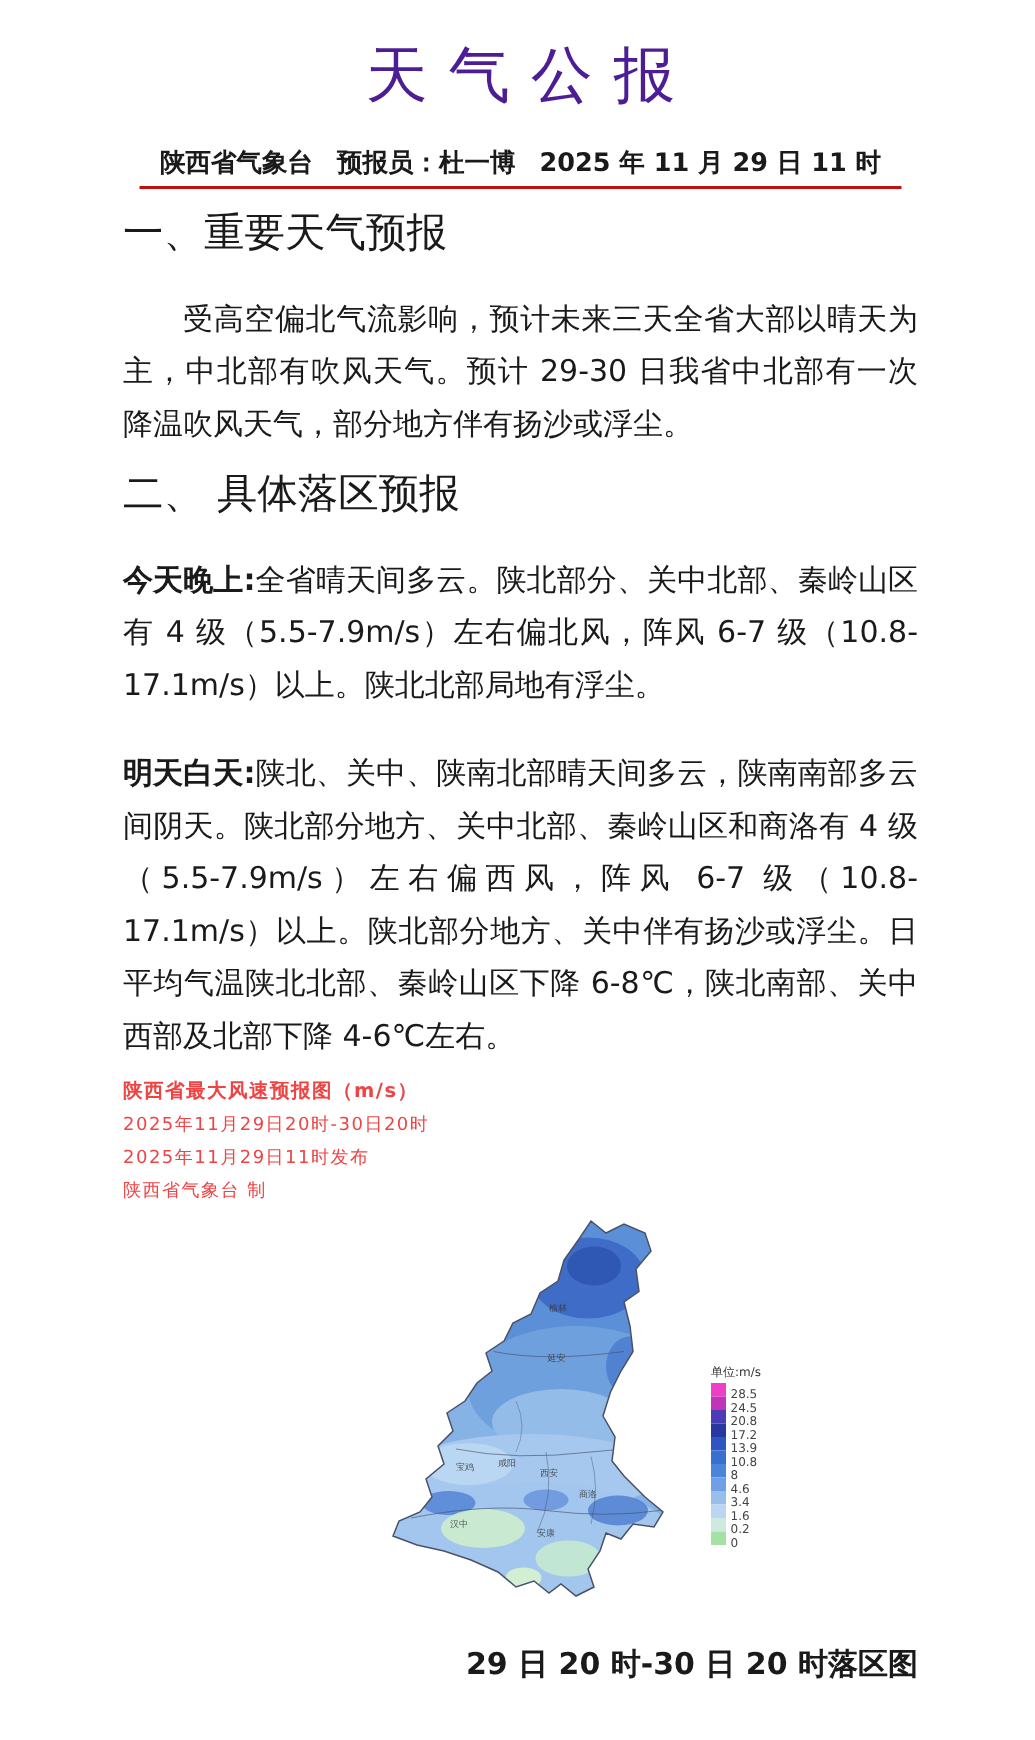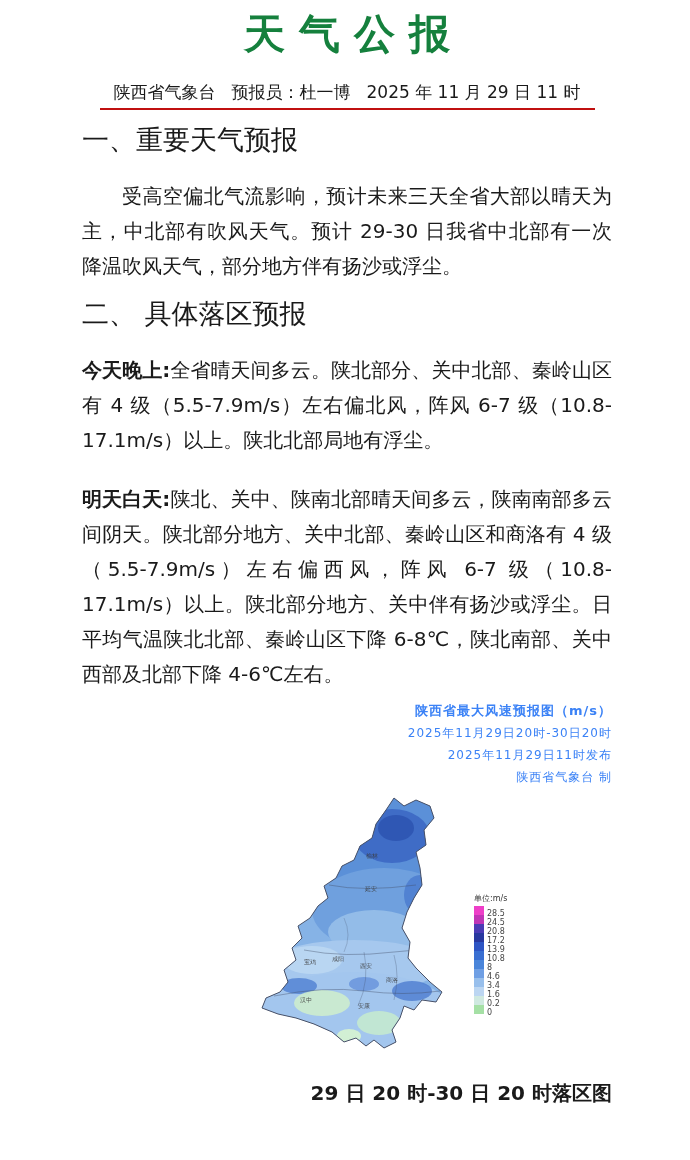--- a/index.html
+++ b/index.html
@@ -5,42 +5,42 @@
   * { margin:0; padding:0; box-sizing:border-box; }
   html,body { background:#ffffff; }
   body {
     width:690px; height:1160px; overflow:hidden;
     font-family:"DejaVu Sans","Liberation Sans",sans-serif;
     color:#1a1a1a;
   }
   .doc { padding:6px 78px 0 82px; position:relative; }
 
   .title {
-    text-align:center; font-size:41px; font-weight:bold;
-    color:#15803d; letter-spacing:14px; text-indent:14px;
-    margin-top:4px; line-height:1.2;
+    text-align:center; font-size:41px; font-weight:normal;
+    color:#4c1d95; letter-spacing:14px; text-indent:14px;
+    margin-top:20px; line-height:1.2;
   }
 
   .subhead { text-align:center; margin-top:22px; }
   .subhead-inner {
-    display:inline-block; font-size:17px; font-weight:normal;
+    display:inline-block; font-size:17px; font-weight:bold;
     padding:0 14px 4px 14px; border-bottom:2px solid #c01010;
     white-space:nowrap;
   }
   .subhead-inner .sep { display:inline-block; width:16px; }
 
   .h2 { font-size:27px; font-weight:normal; margin-top:15px; line-height:30px; }
   .h2.second { }
 
   p.body { font-size:20px; line-height:35px; text-align:justify; margin-top:24px; }
   p.body .lead { font-weight:bold; }
   p.indent { text-indent:2em; }
 
   .map-block { margin-top:10px; }
-  .map-titles { text-align:right; color:#3b82f6; }
+  .map-titles { text-align:left; color:#ef4444; }
   .map-titles .mt1 { font-size:13px; font-weight:bold; letter-spacing:1px; }
   .map-titles .mt2, .map-titles .mt3, .map-titles .mt4 { font-size:12px; margin-top:5px; letter-spacing:1px; }
 
   .map-canvas { position:relative; height:280px; margin-top:4px; }
   .map-svg { position:absolute; left:162px; top:0; }
 
   .legend { position:absolute; left:392px; top:103px; }
   .legend-title { font-size:8px; color:#333; margin-bottom:2px; }
   .legend-row { display:flex; align-items:flex-end; height:9px; }
   .legend-cell { width:10px; height:9px; display:inline-block; }

